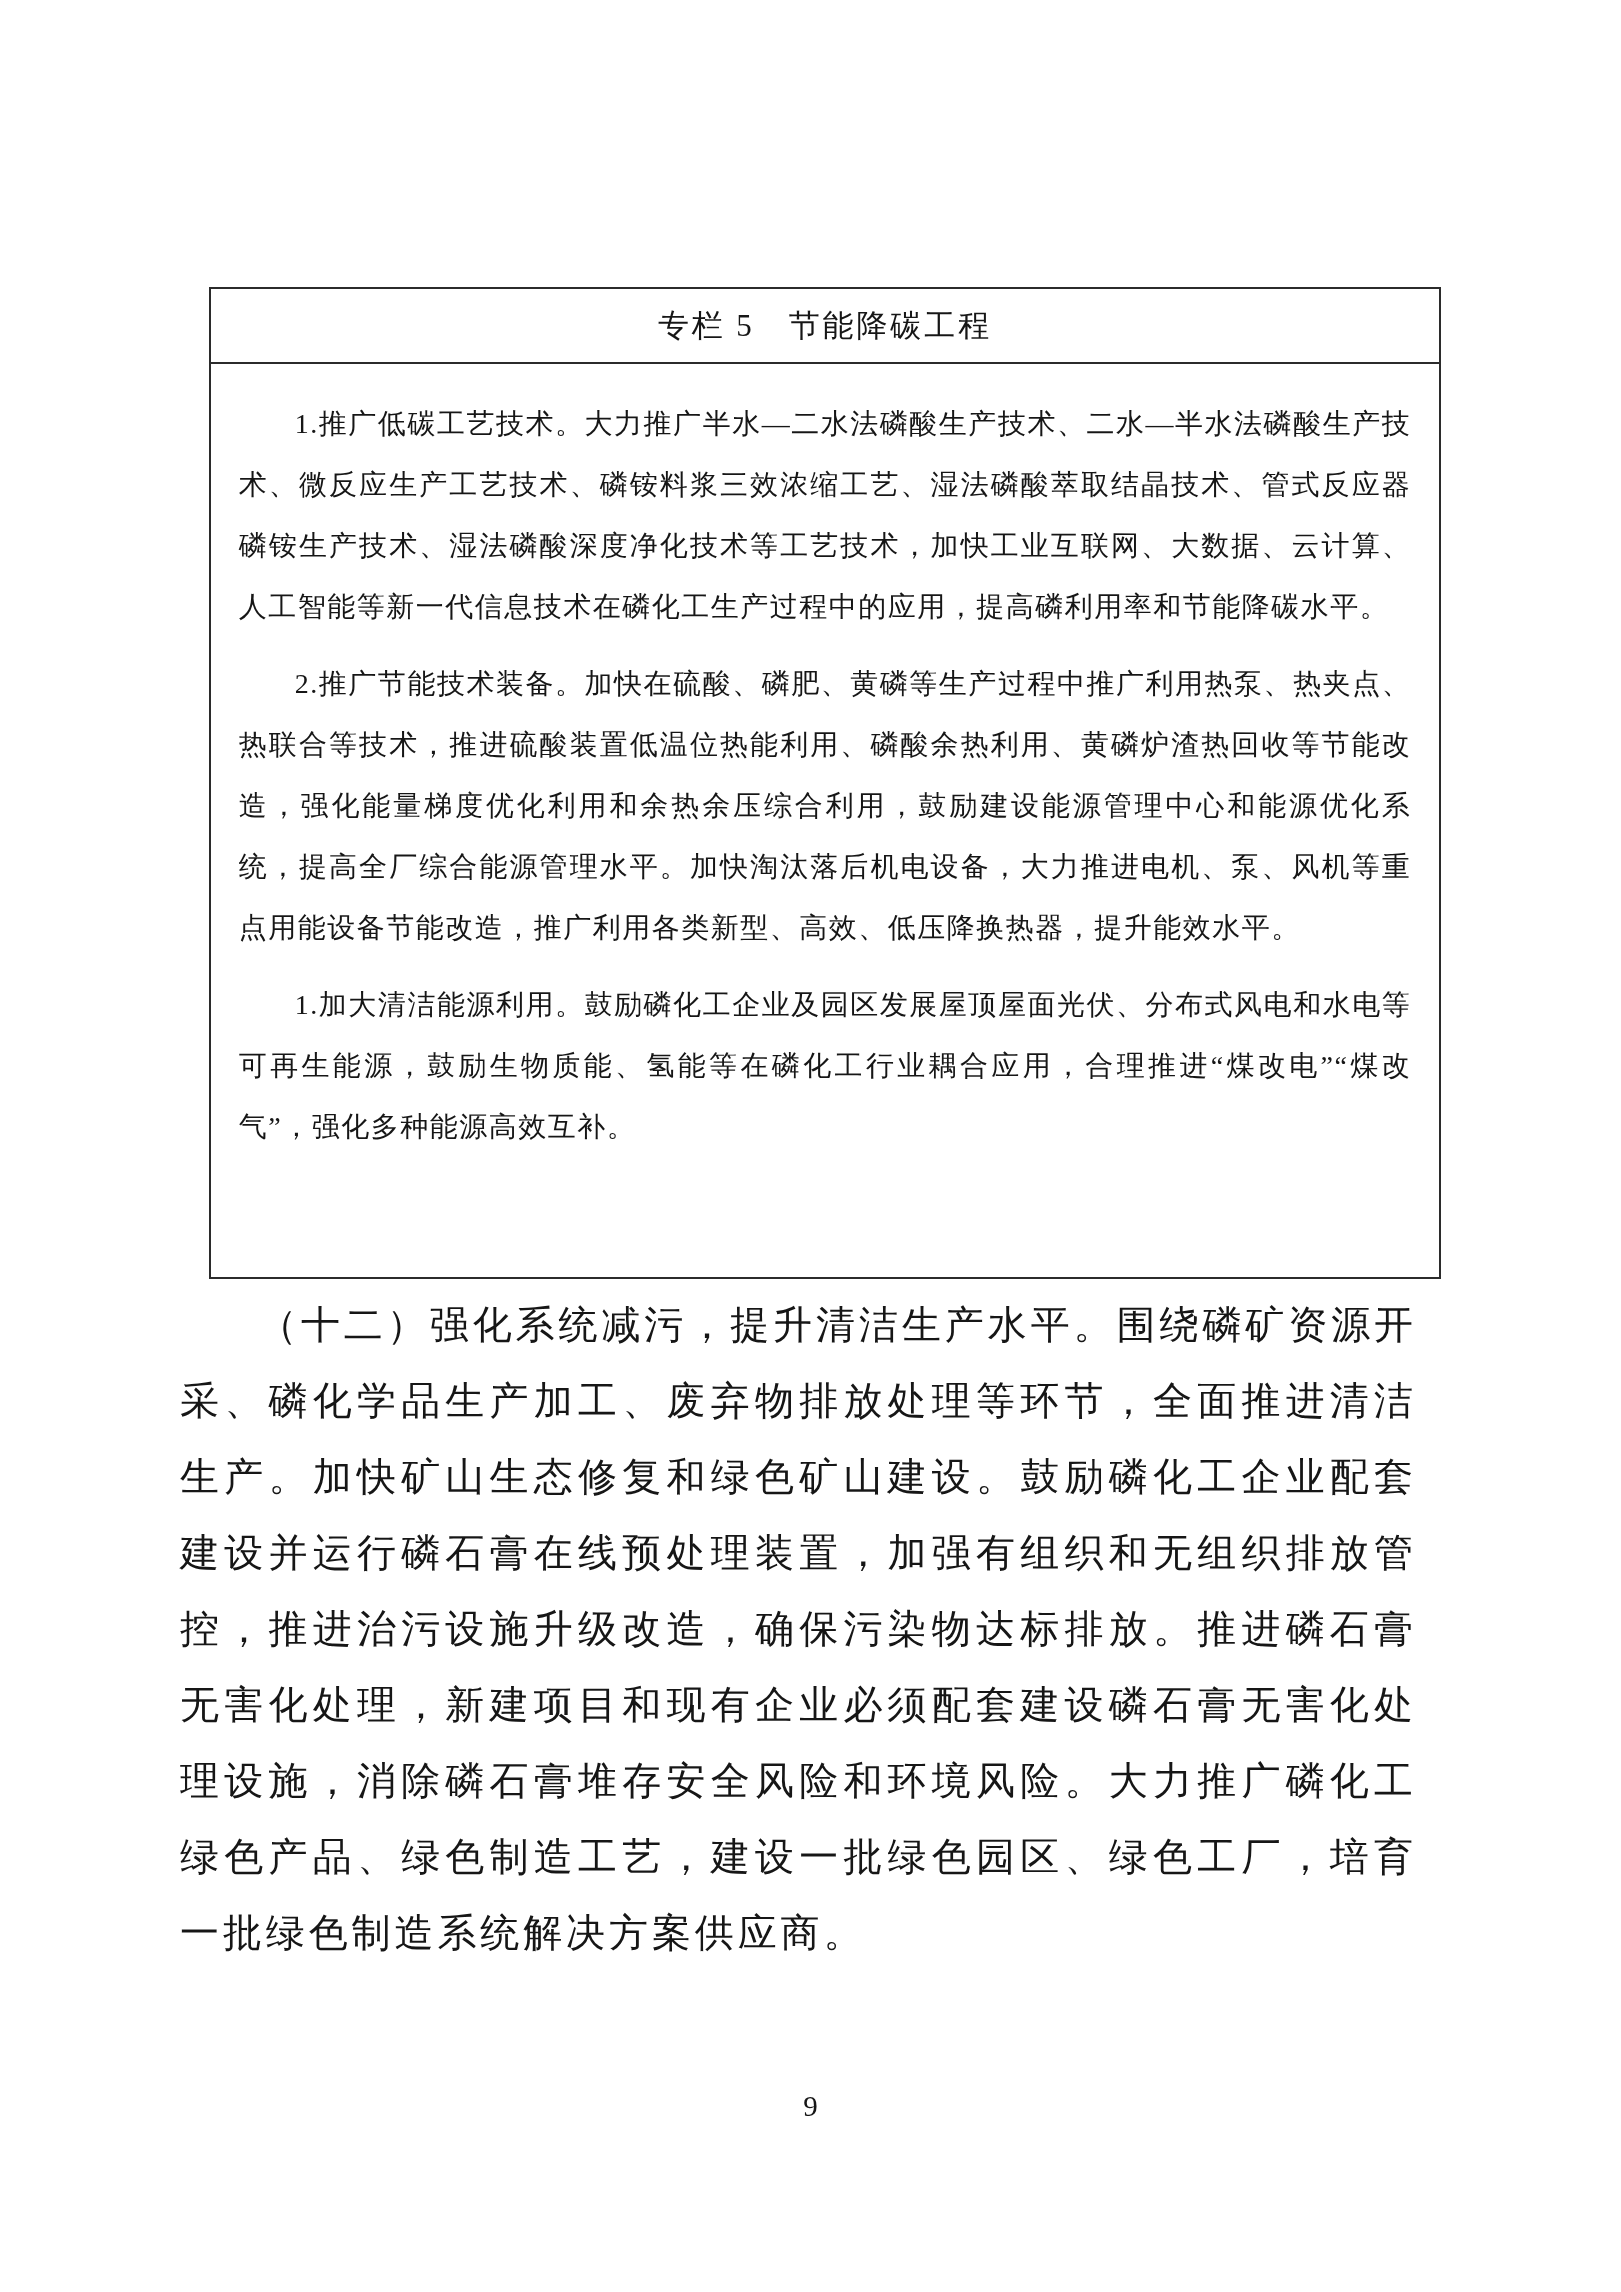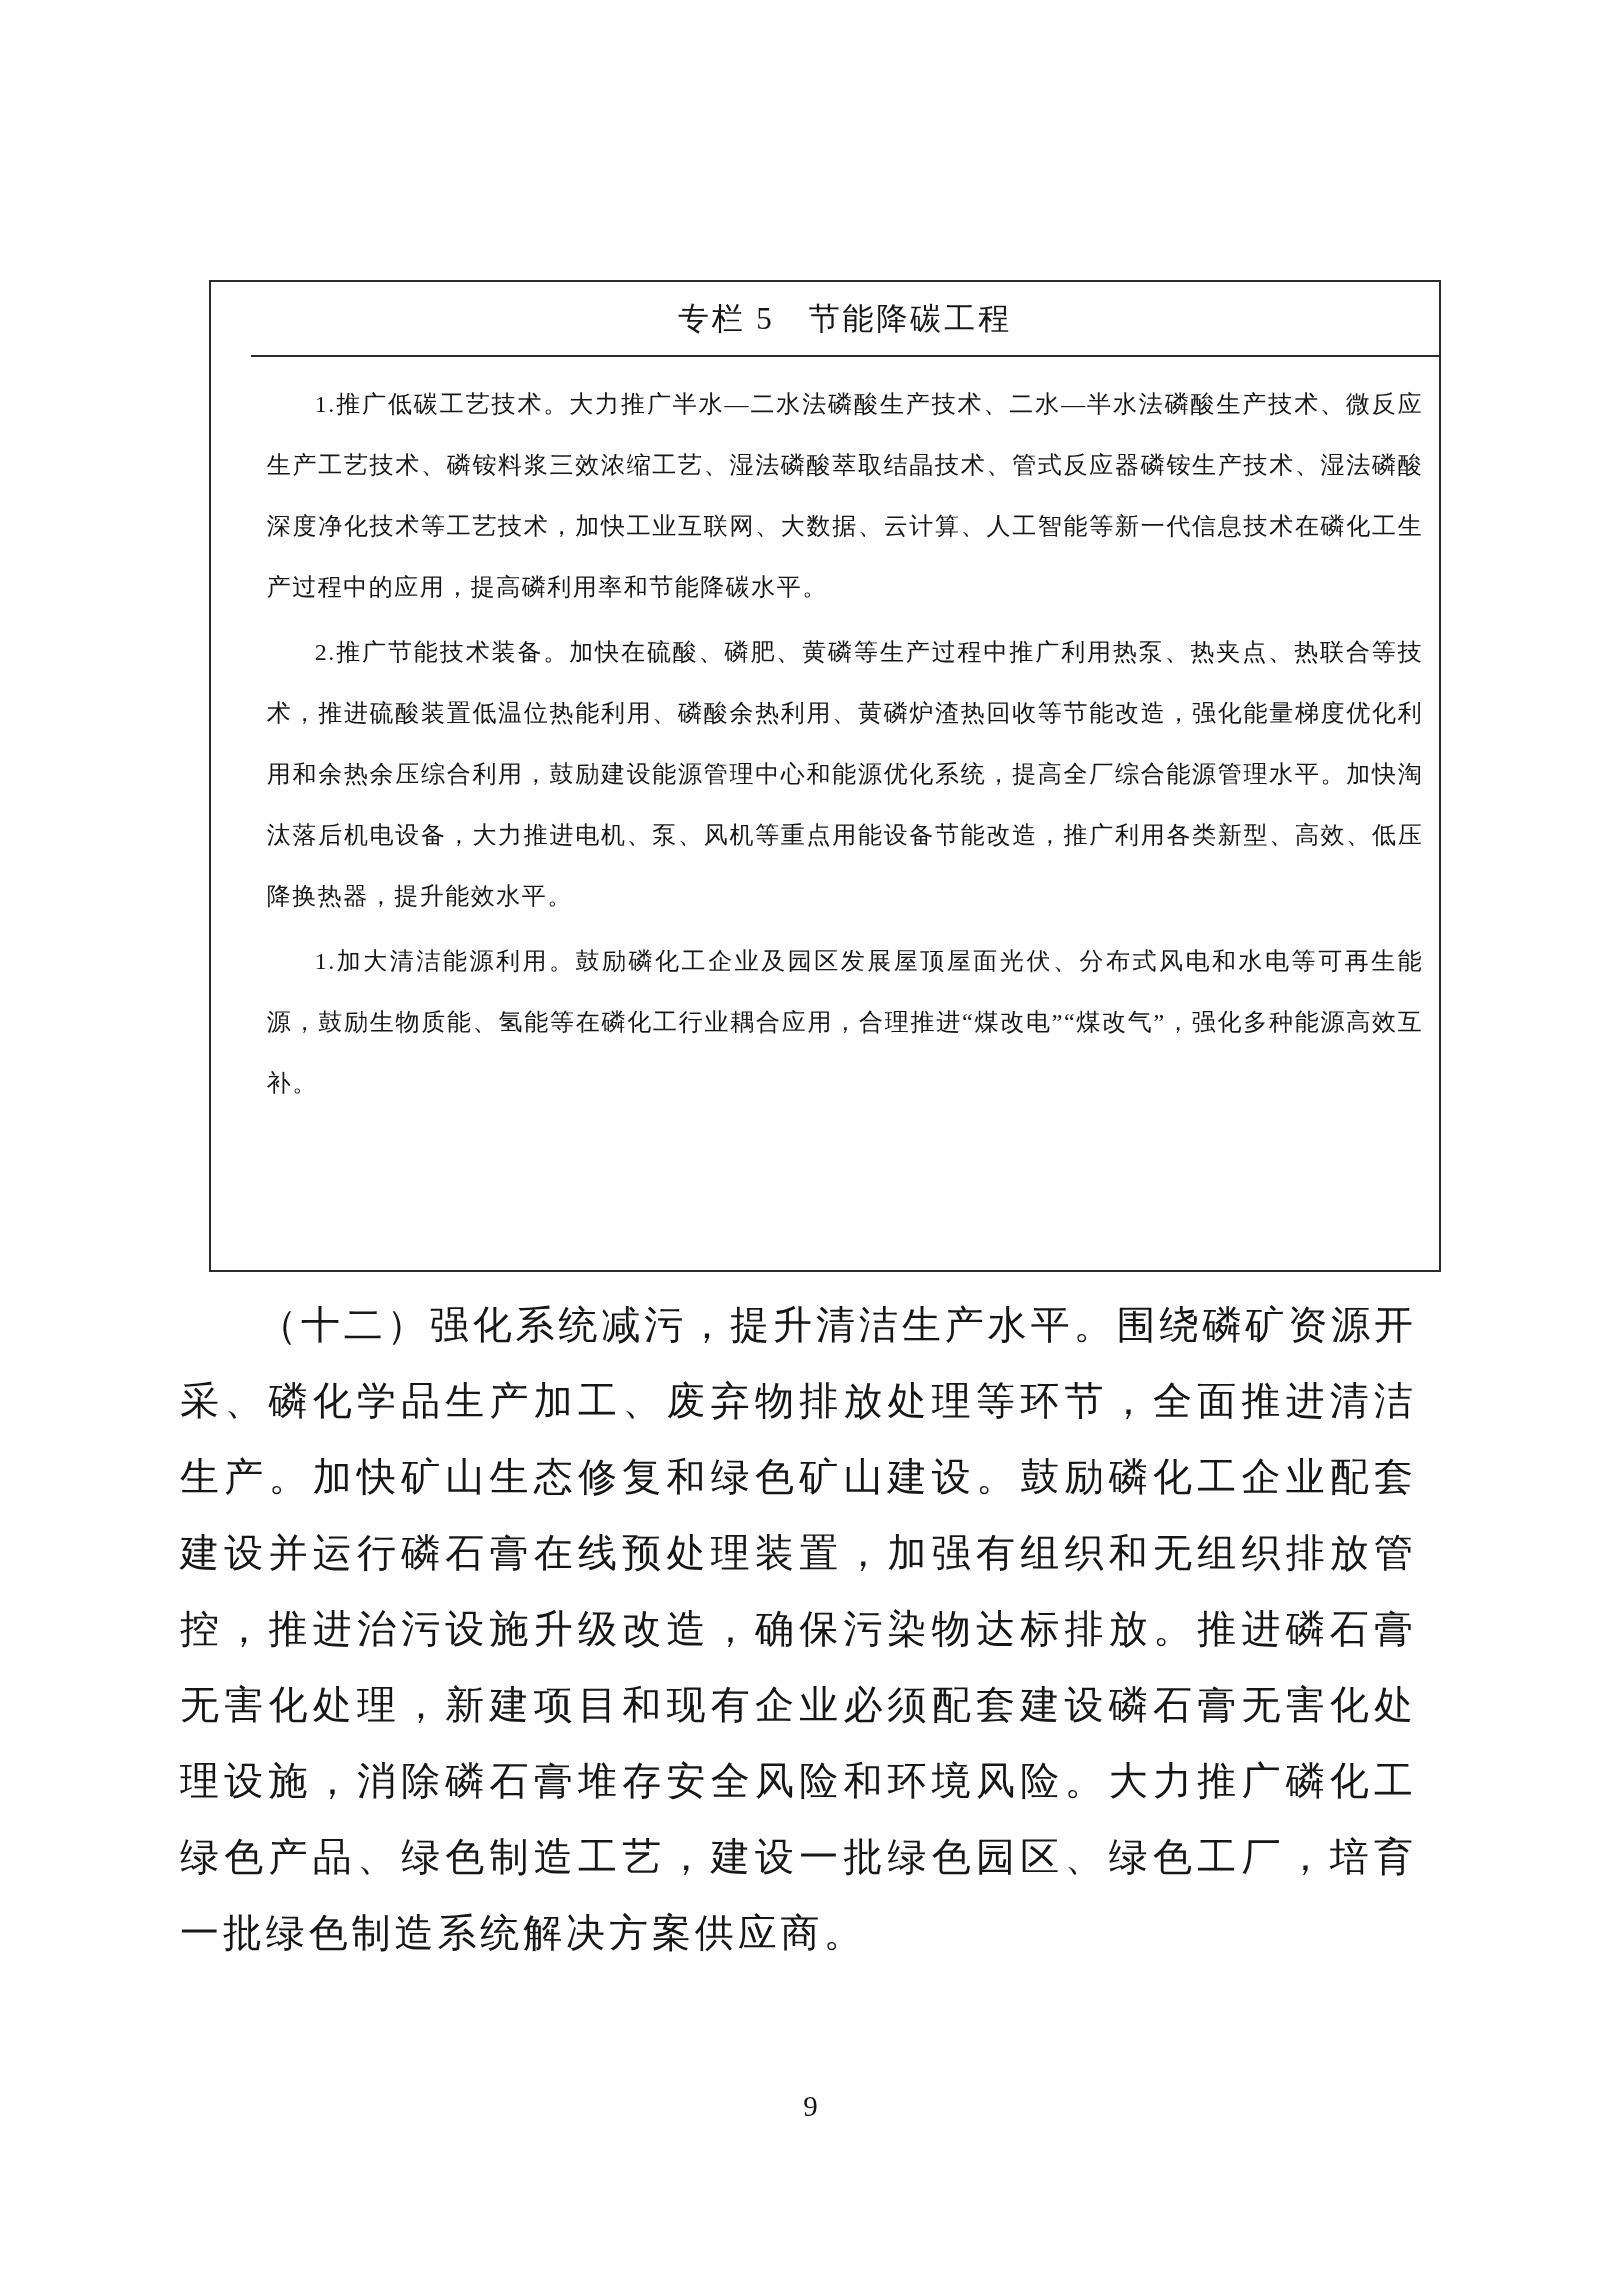--- a/index.html
+++ b/index.html
@@ -13,47 +13,46 @@
     width: 1621px;
     height: 2293px;
     background: var(--bg);
     color: var(--text);
     font-family: "Liberation Serif", "DejaVu Serif", serif;
     overflow: hidden;
   }
   .column-box {
     position: absolute;
     left: 209px;
-    top: 280px;
+    top: 287px;
     width: 1232px;
     height: 992px;
     border: 2.9px solid var(--border);
     box-sizing: border-box;
     background: var(--bg);
-    padding-left: 40px;
   }
   .column-box-header {
     height: 73px;
     border-bottom: 2.9px solid var(--border);
     display: flex;
     align-items: center;
     justify-content: center;
     font-size: 31px;
     letter-spacing: 2.9px;
     white-space: pre;
   }
   .column-box-body {
     box-sizing: border-box;
     height: calc(100% - 75px);
     padding: 12.7px 11.8px 0 11.8px;
     overflow: hidden;
   }
   .column-box-body p {
-    margin: 4px;
-    font-size: 24px;
+    margin: 16px;
+    font-size: 28px;
     line-height: 61px;
     letter-spacing: 1.5px;
     text-align: justify;
     text-indent: 2em;
   }
   .main-paragraph {
     position: absolute;
     left: 180px;
     top: 1287px;
     width: 1237px;

